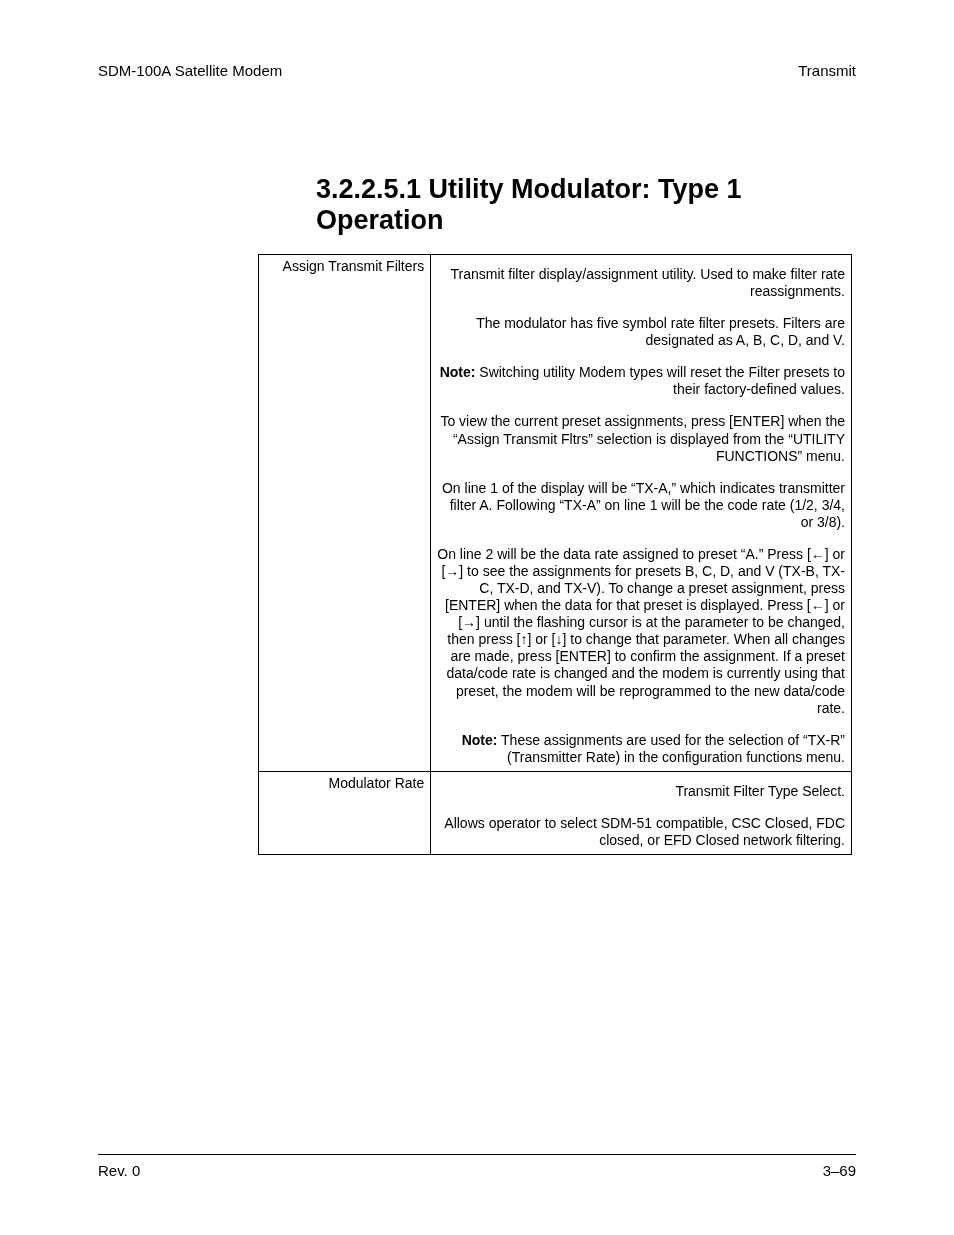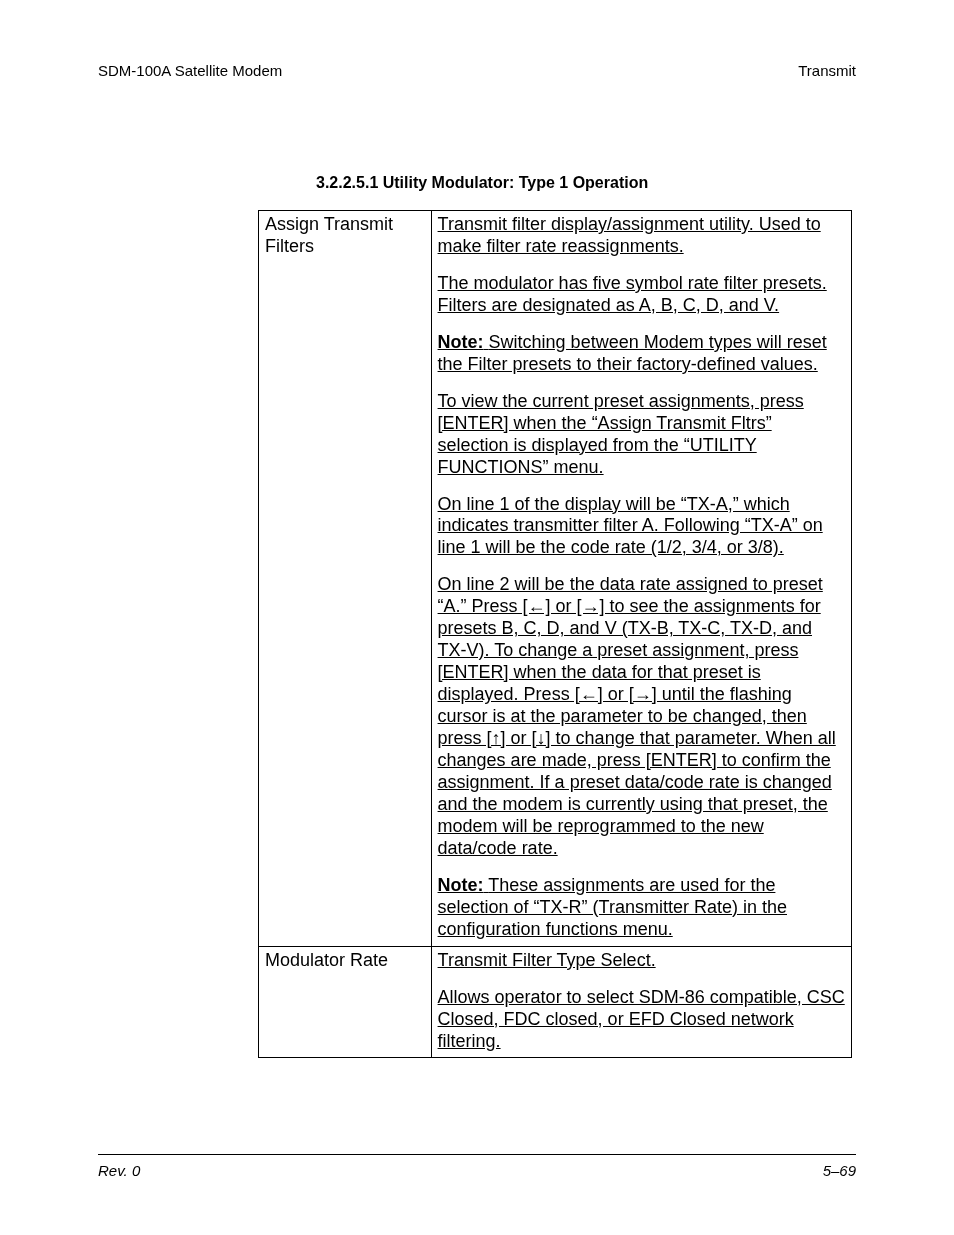--- a/index.html
+++ b/index.html
@@ -19,62 +19,62 @@
     box-sizing: border-box;
     padding: 62px 98px 0 98px;
   }
   .header-row {
     display: flex;
     justify-content: space-between;
     font-size: 15px;
     margin-bottom: 95px;
   }
   .section-heading {
-    font-size: 16px;
+    font-size: 27px;
     font-weight: bold;
     margin-left: 218px;
     margin-bottom: 18px;
   }
   table.content {
     border-collapse: collapse;
     width: 594px;
     margin-left: 160px;
-    font-size: 18px;
+    font-size: 14px;
+    text-align: right;
   }
   table.content td {
     border: 1px solid #000;
     vertical-align: top;
     padding: 3px 6px 3px 6px;
     line-height: 1.22;
   }
   table.content td.left {
     width: 166px;
   }
   table.content td.right {
     width: 428px;
   }
-  .para { margin: 0 0 15px 0; text-decoration: underline; }
+  .para { margin: 8px 0 15px 0; }
   .para:last-child { margin-bottom: 2px; }
   .note-label { font-weight: bold; }
   .footer {
     position: absolute;
     left: 98px;
     right: 98px;
     bottom: 56px;
   }
   .footer-rule {
     border: none;
     border-top: 1.3px solid #000;
     margin: 0 0 7px 0;
   }
   .footer-row {
     display: flex;
     justify-content: space-between;
     font-size: 15px;
-    font-style: italic;
   }
 </style>
 </head>
 <body>
 
 <div class="page">
 
   <div class="header-row">
     <span>SDM-100A Satellite Modem</span>
     <span>Transmit</span>
@@ -82,38 +82,38 @@
 
   <div class="section-heading">3.2.2.5.1  Utility Modulator: Type 1 Operation</div>
 
   <table class="content">
     <tbody id="table-body">
         <tr>
           <td class="left">Assign Transmit Filters</td>
           <td class="right">
             <div class="para"><span>Transmit filter display/assignment utility. Used to make filter rate reassignments.</span></div>
             <div class="para"><span>The modulator has five symbol rate filter presets. Filters are designated as A, B, C, D, and V.</span></div>
-            <div class="para"><span class="note-label">Note:</span> <span>Switching between Modem types will reset the Filter presets to their factory-defined values.</span></div>
+            <div class="para"><span class="note-label">Note:</span> <span>Switching utility Modem types will reset the Filter presets to their factory-defined values.</span></div>
             <div class="para"><span>To view the current preset assignments, press [ENTER] when the “Assign Transmit Fltrs” selection is displayed from the “UTILITY FUNCTIONS” menu.</span></div>
             <div class="para"><span>On line 1 of the display will be “TX-A,” which indicates transmitter filter A. Following “TX-A” on line 1 will be the code rate (1/2, 3/4, or 3/8).</span></div>
             <div class="para"><span>On line 2 will be the data rate assigned to preset “A.” Press [←] or [→] to see the assignments for presets B, C, D, and V (TX-B, TX-C, TX-D, and TX-V). To change a preset assignment, press [ENTER] when the data for that preset is displayed. Press [←] or [→] until the flashing cursor is at the parameter to be changed, then press [↑] or [↓] to change that parameter. When all changes are made, press [ENTER] to confirm the assignment. If a preset data/code rate is changed and the modem is currently using that preset, the modem will be reprogrammed to the new data/code rate.</span></div>
             <div class="para"><span class="note-label">Note:</span> <span>These assignments are used for the selection of “TX-R” (Transmitter Rate) in the configuration functions menu.</span></div>
           </td>
         </tr>
         <tr>
           <td class="left">Modulator Rate</td>
           <td class="right">
             <div class="para"><span>Transmit Filter Type Select.</span></div>
-            <div class="para"><span>Allows operator to select SDM-86 compatible, CSC Closed, FDC closed, or EFD Closed network filtering.</span></div>
+            <div class="para"><span>Allows operator to select SDM-51 compatible, CSC Closed, FDC closed, or EFD Closed network filtering.</span></div>
           </td>
         </tr>
       </tbody>
   </table>
 
   <div class="footer">
     <hr class="footer-rule">
     <div class="footer-row">
       <span>Rev. 0</span>
-      <span>5–69</span>
+      <span>3–69</span>
     </div>
   </div>
 
 </div>
 
 </body></html>

